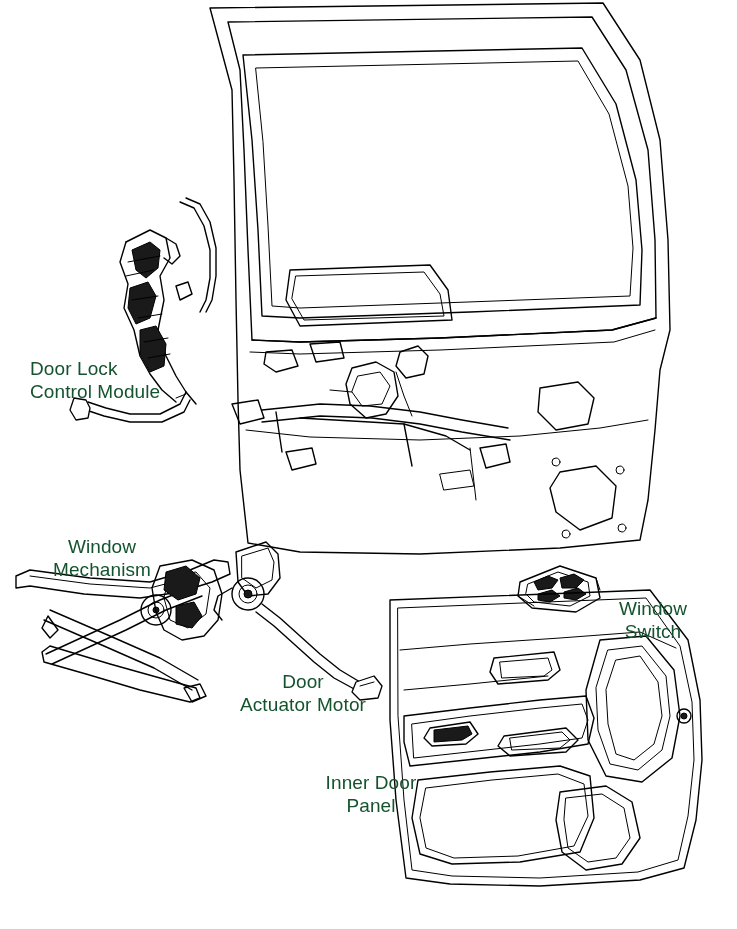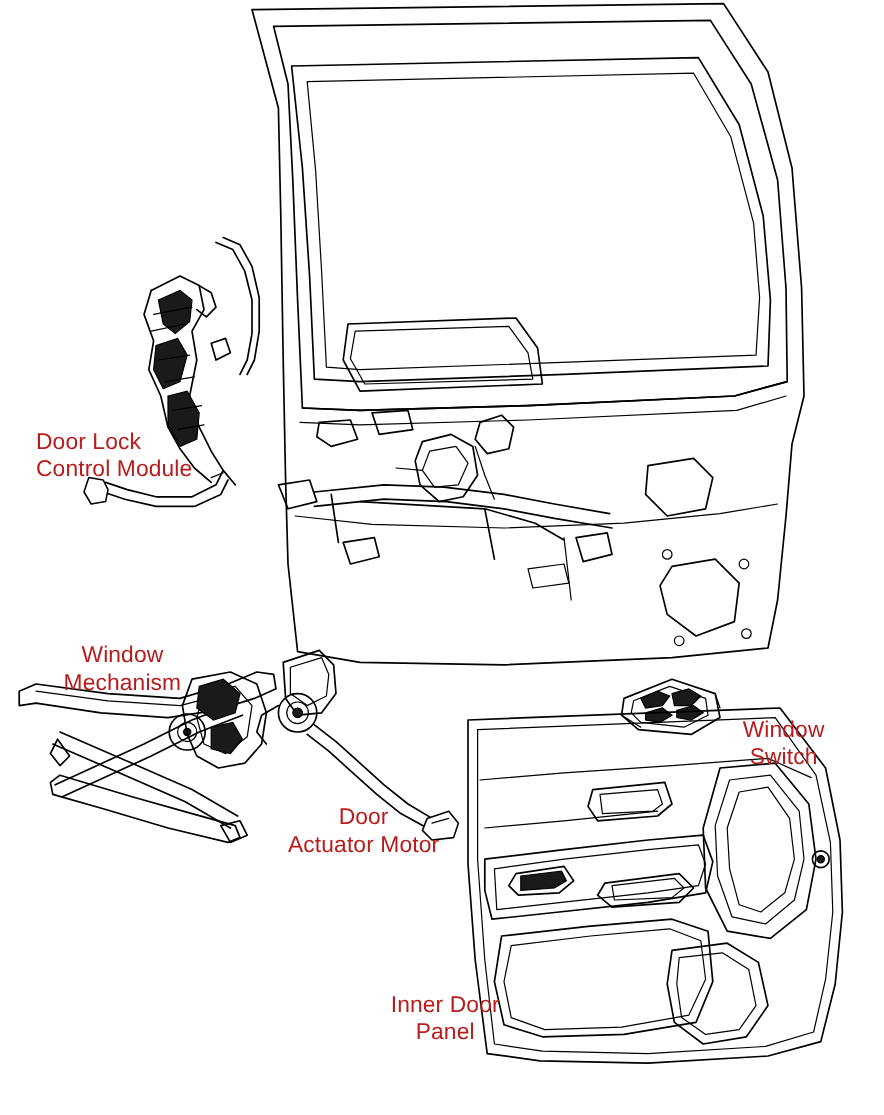--- a/index.html
+++ b/index.html
@@ -19,21 +19,21 @@
   }
   #diagram-svg {
     position: absolute;
     top: 0;
     left: 0;
     width: 737px;
     height: 929px;
   }
   .label {
     position: absolute;
-    color: #b91c1c;
+    color: #14532d;
     font-size: 19px;
     line-height: 23px;
     white-space: pre;
     text-align: center;
     letter-spacing: 0.1px;
   }
   .label-left {
     text-align: left;
   }
   .part-line {
@@ -216,16 +216,16 @@
   </svg>
 
   <div class="label label-left" style="left:30px; top:357px; width:156px;">Door Lock
 Control Module</div>
   <div class="label" style="left:47px; top:535px; width:110px;">Window
 Mechanism</div>
   <div class="label" style="left:606px; top:597px; width:94px;">Window
 Switch</div>
   <div class="label" style="left:229px; top:670px; width:148px;">Door
 Actuator Motor</div>
-  <div class="label" style="left:316px; top:826px; width:110px;text-align:center;">Inner Door
+  <div class="label" style="left:316px; top:771px; width:110px;text-align:center;">Inner Door
 Panel</div>
 
 </div>
 
 </body></html>

